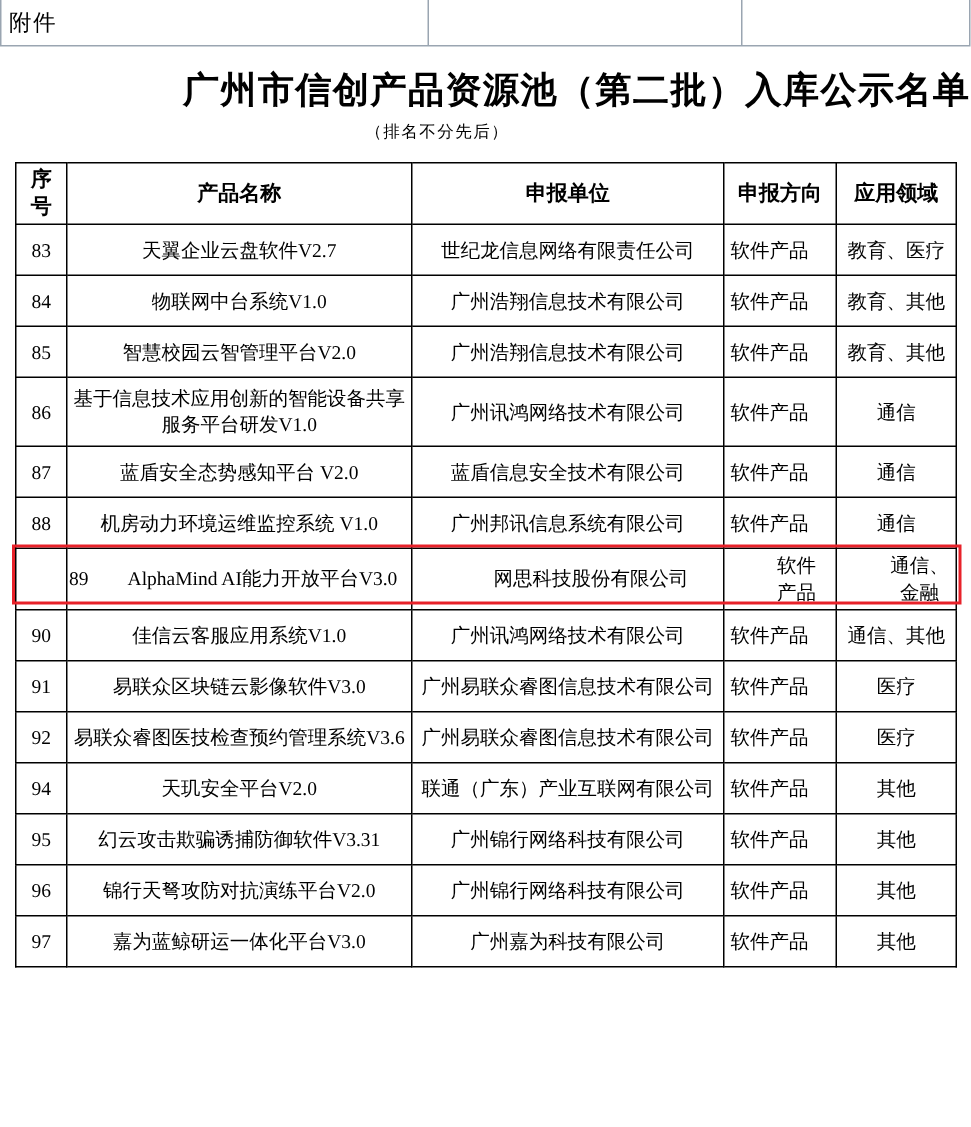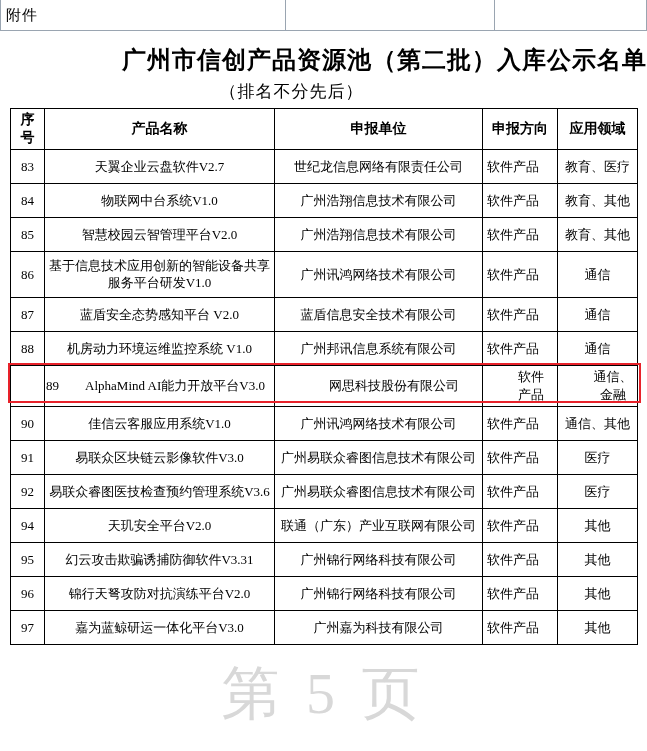--- a/index.html
+++ b/index.html
@@ -80,21 +80,21 @@
     font-size: 24px;
     letter-spacing: 1px;
   }
   .doc-subtitle {
     position: absolute;
     left: 0;
     top: 80px;
     width: 583px;
     text-align: center;
     font-family: "Liberation Serif", serif;
-    font-size: 17px;
+    font-size: 11px;
     letter-spacing: 1px;
   }
   .watermark {
     position: absolute;
     left: 0;
     top: 655px;
     width: 647px;
     text-align: center;
     font-family: "Liberation Serif", serif;
     font-size: 58px;
@@ -175,21 +175,20 @@
   <div class="attach-label">附件</div>
   <div class="left-rule"></div>
   <div class="col-rule-a"></div>
   <div class="col-rule-b"></div>
   <div class="col-rule-c"></div>
   <div class="top-rule"></div>
 
   <div class="doc-title">广州市信创产品资源池（第二批）入库公示名单</div>
   <div class="doc-subtitle">（排名不分先后）</div>
 
-  <div class="watermark">第 5 页</div>
 
   <table class="main">
     <colgroup>
       <col style="width:34px">
       <col style="width:230px">
       <col style="width:208px">
       <col style="width:75px">
       <col style="width:80px">
     </colgroup>
     <thead>

